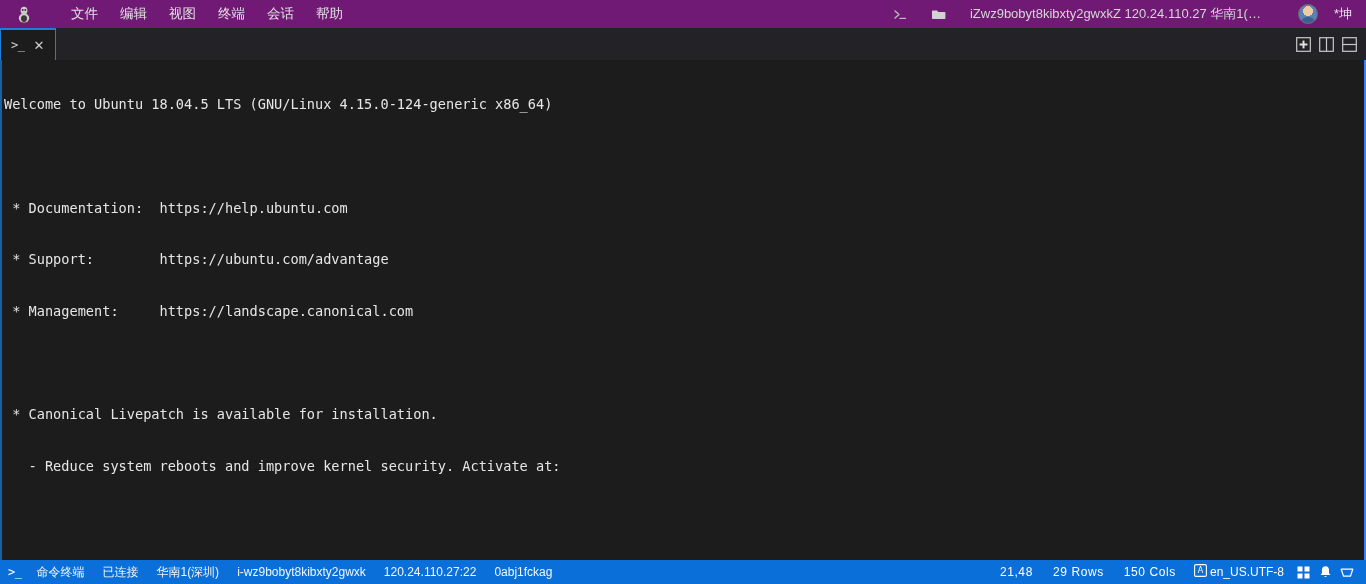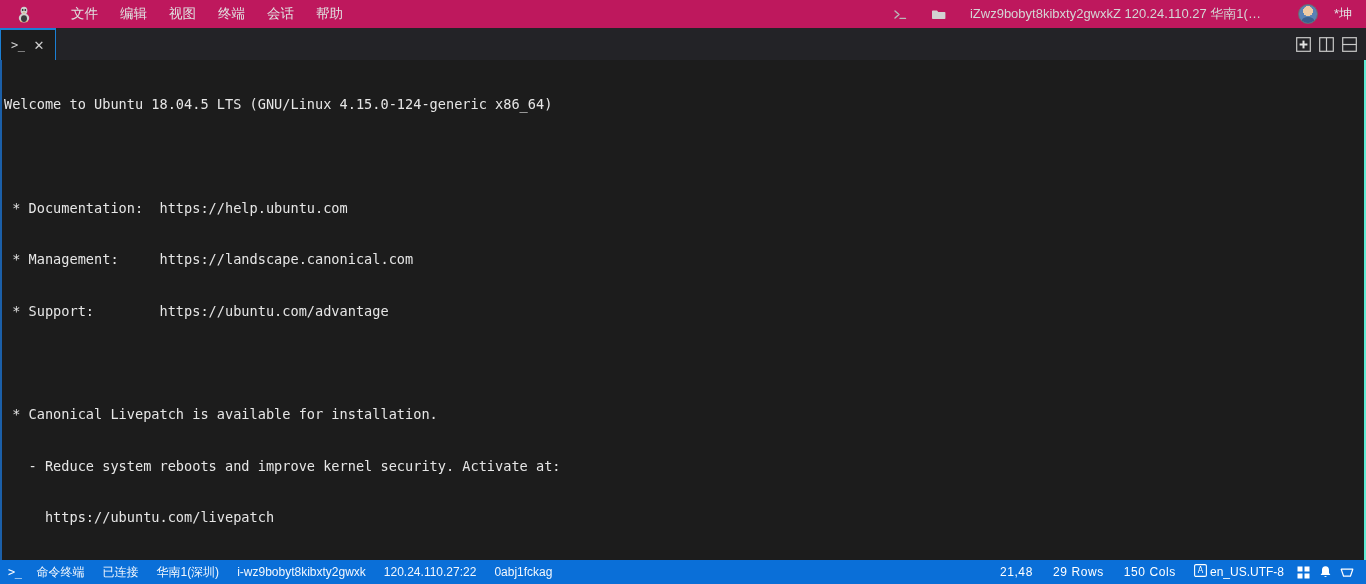--- a/index.html
+++ b/index.html
@@ -18,21 +18,21 @@
     width: 1366px;
     height: 584px;
     display: flex;
     flex-direction: column;
     position: relative;
   }
 
   
   .menubar {
     height: 28px;
-    background: #be185d;
+    background: #701a75;
     display: flex;
     align-items: center;
     flex: 0 0 28px;
     color: #d8d8d8;
     font-size: 13.5px;
     position: relative;
   }
   .tux-logo {
     width: 28px;
     height: 28px;
@@ -169,21 +169,21 @@
     align-items: center;
     justify-content: center;
     color: #c9c9c9;
   }
 
   
   .terminal-wrap {
     flex: 1 1 auto;
     background: #1c1c1c;
     border-left: 2px solid #1b5fa8;
-    border-right: 2px solid #5eead4;
+    border-right: 2px solid #3b82f6;
     box-sizing: border-box;
     overflow: hidden;
     position: relative;
   }
   .terminal {
     font-family: "DejaVu Sans Mono", "Liberation Mono", monospace;
     font-size: 13.6px;
     line-height: 17.2px;
     color: #e6e6e6;
     white-space: pre;
@@ -325,26 +325,25 @@
         </svg>
       </div>
     </div>
   </div>
 
   <div class="terminal-wrap">
     <div class="terminal">
       <div class="tline">Welcome to Ubuntu 18.04.5 LTS (GNU/Linux 4.15.0-124-generic x86_64)</div>
       <div class="tline"></div>
       <div class="tline"> * Documentation:  https://help.ubuntu.com</div>
+      <div class="tline"> * Support:        https://ubuntu.com/advantage</div>
       <div class="tline"> * Management:     https://landscape.canonical.com</div>
-      <div class="tline"> * Support:        https://ubuntu.com/advantage</div>
       <div class="tline"></div>
       <div class="tline"> * Canonical Livepatch is available for installation.</div>
       <div class="tline">   - Reduce system reboots and improve kernel security. Activate at:</div>
-      <div class="tline">     https://ubuntu.com/livepatch</div>
       
       
       
       
       
       
       
       
       
       

